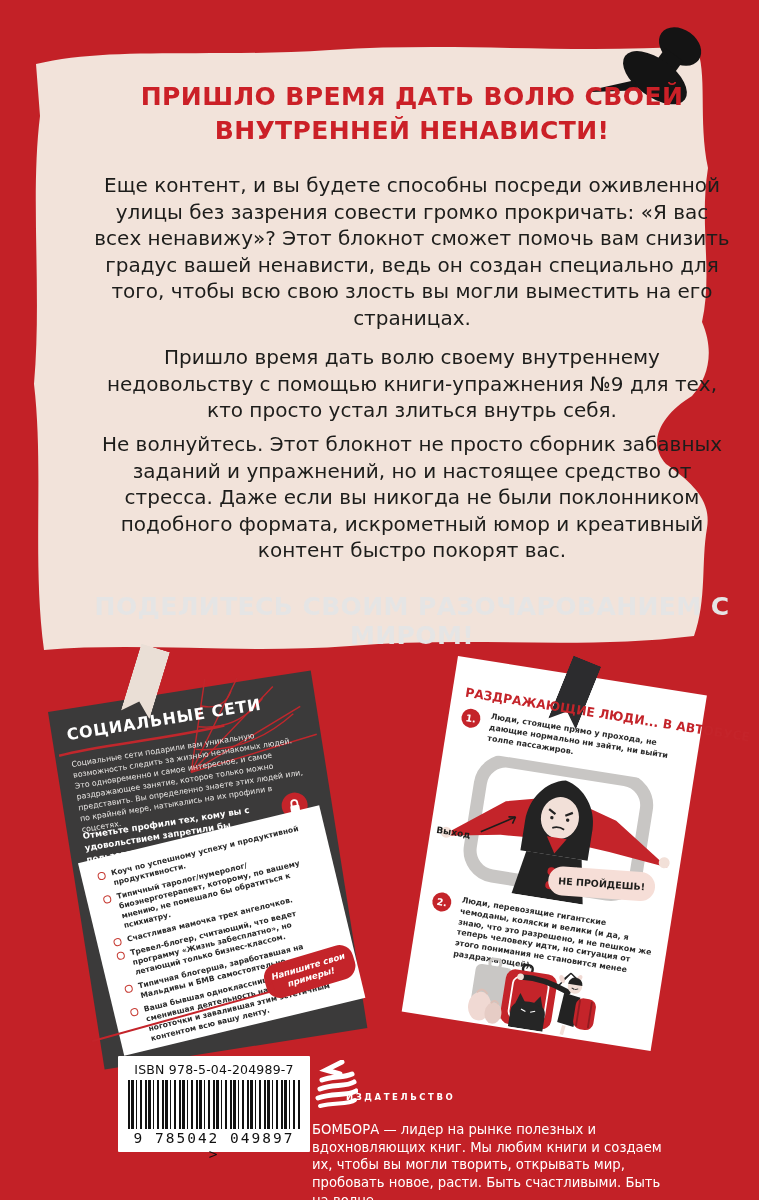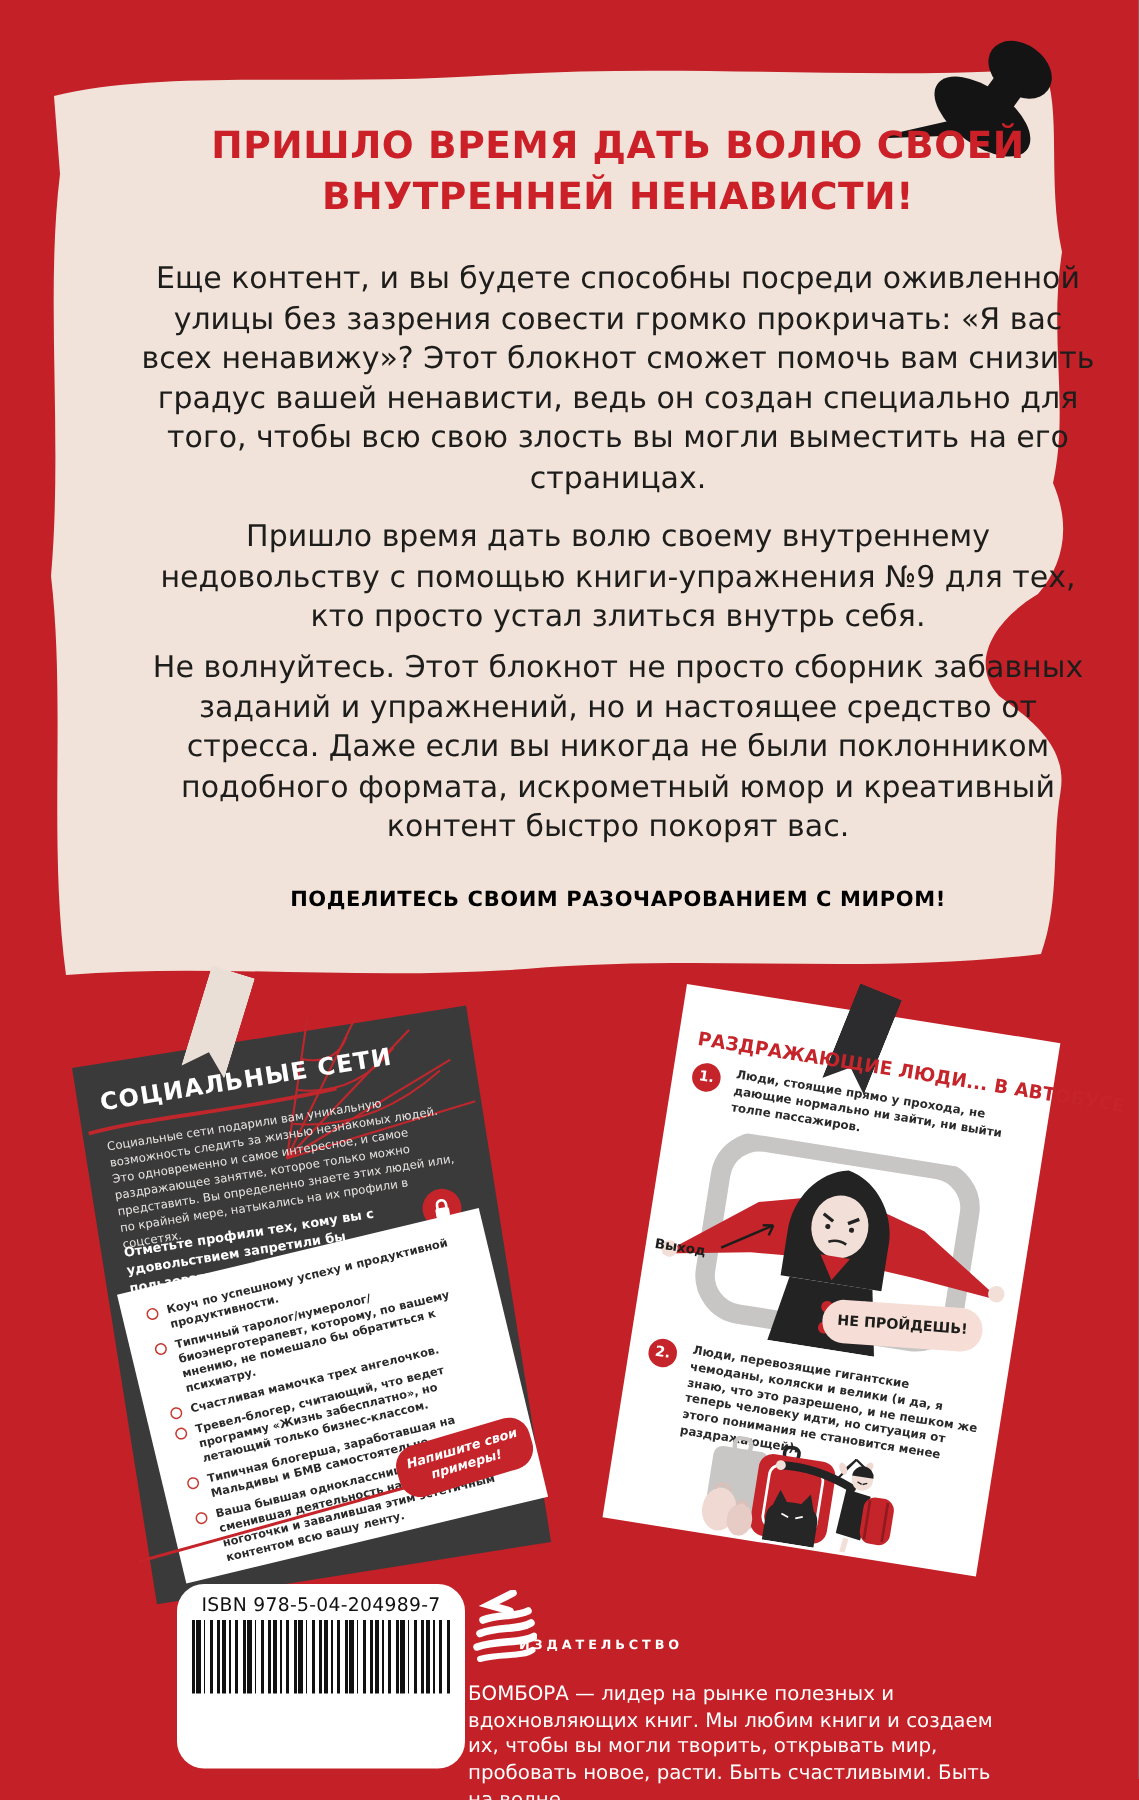--- a/index.html
+++ b/index.html
@@ -8,21 +8,21 @@
   #poster *{box-sizing:border-box;}
   .abs{position:absolute;}
 
   
   .note-text{position:absolute;left:62px;width:636px;text-align:center;color:#1d1d1b;margin-left:32px;}
   .note-heading{top:80px;font-size:25px;line-height:1.34;font-weight:700;color:#cb2027;letter-spacing:.4px;}
   .note-p{font-size:20px;line-height:1.33;font-weight:500;}
   .p1{top:172px;}
   .p2{top:344px;}
   .p3{top:431px;}
-  .note-cta{top:592px;font-size:14px;font-weight:700;color:#000000;letter-spacing:.4px;}
+  .note-cta{top:592px;font-size:25px;font-weight:700;color:#e5e5e5;letter-spacing:.4px;}
 
   
   .card-dark{position:absolute;left:48px;top:712px;width:266px;height:362px;background:#3b3a3a;
              transform:rotate(-9deg);transform-origin:top left;}
   .ribbon{position:absolute;width:30px;}
   .ribbon-cream{left:86px;top:-50px;height:70px;background:#eadfd6;transform:rotate(26deg);
                 clip-path:polygon(0 0,100% 0,100% 100%,50% 80%,0 100%);}
   .card-dark-title{position:absolute;left:15px;top:16px;color:#fff;font-size:16px;font-weight:700;
                    letter-spacing:.8px;white-space:nowrap;}
   .card-dark-intro{position:absolute;left:15px;top:50px;width:234px;color:#e8e6e4;font-size:7.8px;line-height:1.42;}
@@ -54,22 +54,22 @@
              font-size:9.5px;font-weight:700;display:flex;align-items:center;justify-content:center;}
   .bus-item{position:absolute;left:42px;width:198px;font-size:7.9px;line-height:1.36;color:#2a2a2a;font-weight:600;}
   .speech-bubble{position:absolute;left:124px;top:188px;background:#f6ded7;color:#1d1d1b;
                  font-size:9.5px;font-weight:700;padding:9px 10px;border-radius:16px;transform:rotate(-5deg);
                  white-space:nowrap;}
   .speech-bubble:after{content:"";position:absolute;left:18px;top:-9px;border:9px solid transparent;
                        border-bottom-color:#f6ded7;}
   .exit-label{position:absolute;left:6px;top:170px;font-size:9px;color:#1d1d1b;font-weight:600;}
 
   
-  .barcode-box{position:absolute;left:118px;top:1056px;width:192px;height:123px;background:#fff;
-               border-radius:18px;padding:6px 10px 0;}
+  .barcode-box{position:absolute;left:118px;top:1056px;width:192px;height:96px;background:#fff;
+               border-radius:1px;padding:6px 10px 0;}
   .isbn{font-size:12.5px;color:#111;text-align:center;letter-spacing:.2px;}
   .bars{margin-top:3px;height:49px;
         background:repeating-linear-gradient(90deg,#111 0 2px,#fff 2px 3px,#111 3px 6px,#fff 6px 8px,
                    #111 8px 9px,#fff 9px 12px,#111 12px 14px,#fff 14px 17px);}
   .bar-digits{font-size:14.5px;color:#111;letter-spacing:2px;text-align:center;margin-top:1px;
               font-family:"DejaVu Sans Mono","Liberation Mono",monospace;}
   .pub-name{position:absolute;left:360px;top:1062px;color:#fff;font-size:24px;font-weight:700;letter-spacing:.5px;}
   .pub-sub{position:absolute;left:346px;top:1092px;color:#fff;font-size:8.5px;font-weight:700;letter-spacing:2.6px;}
   .pub-blurb{position:absolute;left:312px;top:1121px;width:356px;color:#fff;font-size:13.2px;line-height:1.34;}
 </style>
@@ -219,20 +219,21 @@
       <path d="M86,110 L86,84 q0,-20 29,-20 q29,0 29,20 L144,110 Z" fill="#262626"></path>
       <polygon points="92,70 98,52 108,66" fill="#262626"></polygon>
       <polygon points="122,66 132,52 138,70" fill="#262626"></polygon>
       <path d="M103,78 l8,3 M127,78 l-8,3" stroke="#ffffff" stroke-width="2"></path>
     </svg>
   </div>
 
   <div class="barcode-box">
     <div class="isbn">ISBN 978-5-04-204989-7</div>
     <div class="bars"></div>
+    <div class="bar-digits">9 785042 049897 &gt;</div>
   </div>
 
   <svg class="abs" style="left:312px;top:1060px" width="46" height="50" viewBox="0 0 46 50">
     <g stroke="#ffffff" fill="none" stroke-linecap="round">
       <path d="M30,2 L14,10 L28,14" stroke-width="5"></path>
       <path d="M10,20 C20,16 32,18 40,14" stroke-width="5"></path>
       <path d="M8,29 C20,24 34,27 42,22" stroke-width="5"></path>
       <path d="M6,38 C20,33 36,36 44,31" stroke-width="5"></path>
       <path d="M8,46 C22,42 36,45 43,40" stroke-width="4"></path>
     </g>

